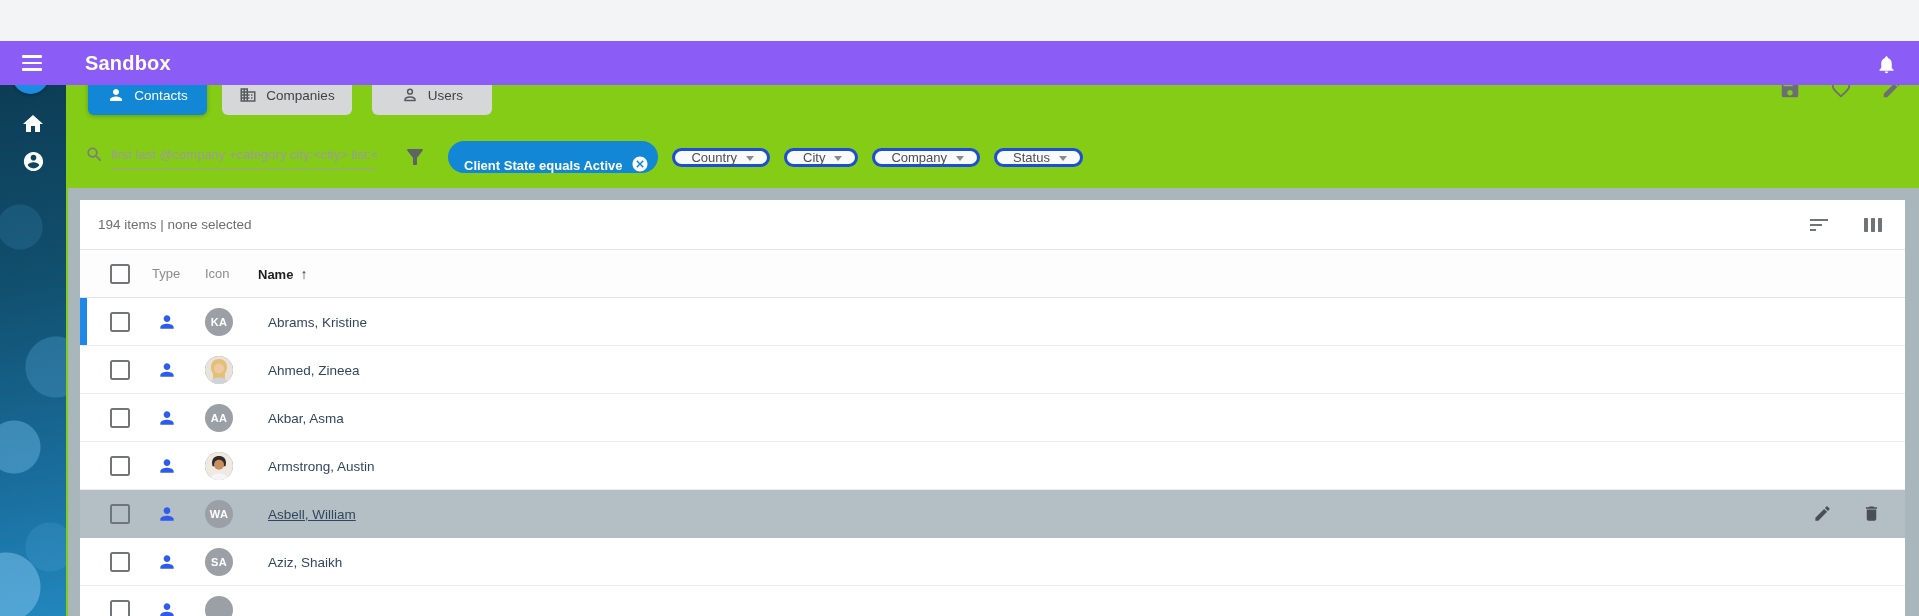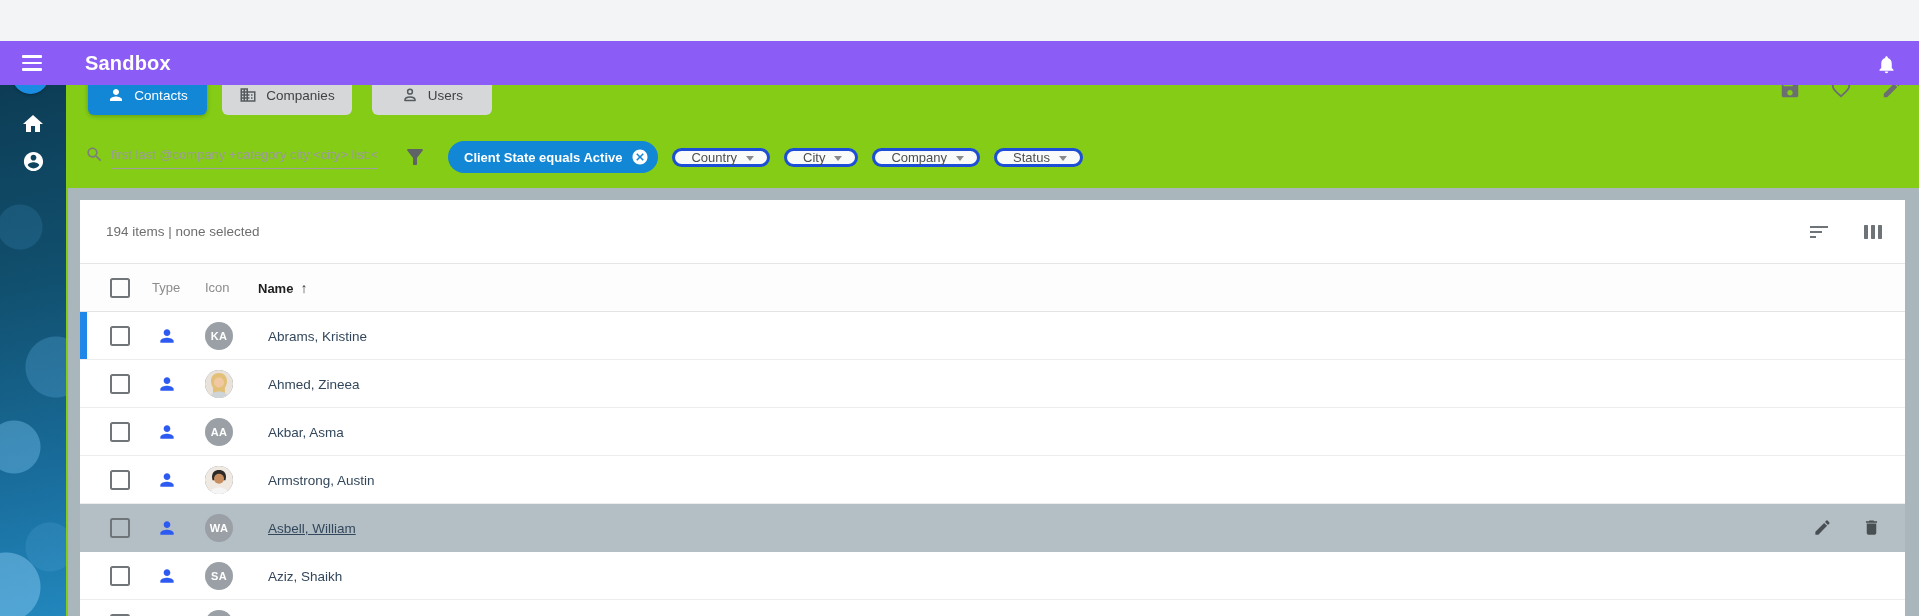--- a/index.html
+++ b/index.html
@@ -50,35 +50,35 @@
   
   .search-row { position:absolute; left:19px; top:93px; height:34px; display:flex; align-items:center; }
   .search-field { display:flex; align-items:flex-end; width:292px; }
   .search-field svg { flex:none; margin-bottom:5px; }
   .search-input { border:none; outline:none; background:transparent; flex:1; margin-left:7px;
                   font-size:13px; color:#444; border-bottom:1px solid #a0a0a0; padding:0 0 6px 0;
                   font-family:"Liberation Sans", sans-serif; }
   .search-input::placeholder { color:#9b9b9b; }
   .funnel-btn { margin-left:26px; width:24px; height:24px; cursor:pointer; }
   .chip-active { margin-left:21px; height:32px; border-radius:16px; background:#1187d6; color:#fff;
-                 display:flex; align-items:center; padding:0 9px 0 16px; font-size:13px;
+                 display:flex; align-items:flex-end; padding:0 9px 0 16px; font-size:13px;
                  font-weight:bold; cursor:pointer; white-space:nowrap; }
   .chip-active svg { margin-left:9px; cursor:pointer; }
   .chip-dd { margin-left:14px; height:19px; border-radius:16px; border:3px solid #1d4ed8;
              background:#f9fafa; color:#4c4f52; display:flex; align-items:center;
              padding:0 13px 0 16px; font-size:13px; cursor:pointer; white-space:nowrap; }
   .caret { width:0; height:0; border-left:4.5px solid transparent; border-right:4.5px solid transparent;
            border-top:5px solid #888b8e; margin-left:9px; margin-top:2px; }
 
   
   .table-frame { position:absolute; left:2px; top:141px; right:0; bottom:0; background:#a9b6bc; }
   .card { position:absolute; left:12px; top:12px; right:14px; bottom:0; background:#fff; overflow:hidden; }
 
-  .card-toolbar { height:64px; display:flex; align-items:center; justify-content:space-between;
-                  padding:0 20px 0 26px; border-bottom:1px solid #e6e6e6; }
+  .card-toolbar { height:50px; display:flex; align-items:center; justify-content:space-between;
+                  padding:0 20px 0 18px; border-bottom:1px solid #e6e6e6; }
   .items-summary { color:#6e6e6e; font-size:13.5px; }
   .toolbar-icons { display:flex; gap:30px; }
   .toolbar-icons .icon-btn { width:24px; height:24px; cursor:pointer; }
 
   .thead, .trow { position:relative; height:48px; }
   .thead { border-bottom:1px solid #e3e3e3; background:#fdfdfd; }
   .trow { border-bottom:1px solid #ececec; background:#fff; }
   .trow.selected { background:#b3bfc5; border-bottom-color:#b3bfc5; }
   .trow.focused::before { content:""; position:absolute; left:0; top:0; bottom:0; width:7px; background:#1f87e8; }
 

